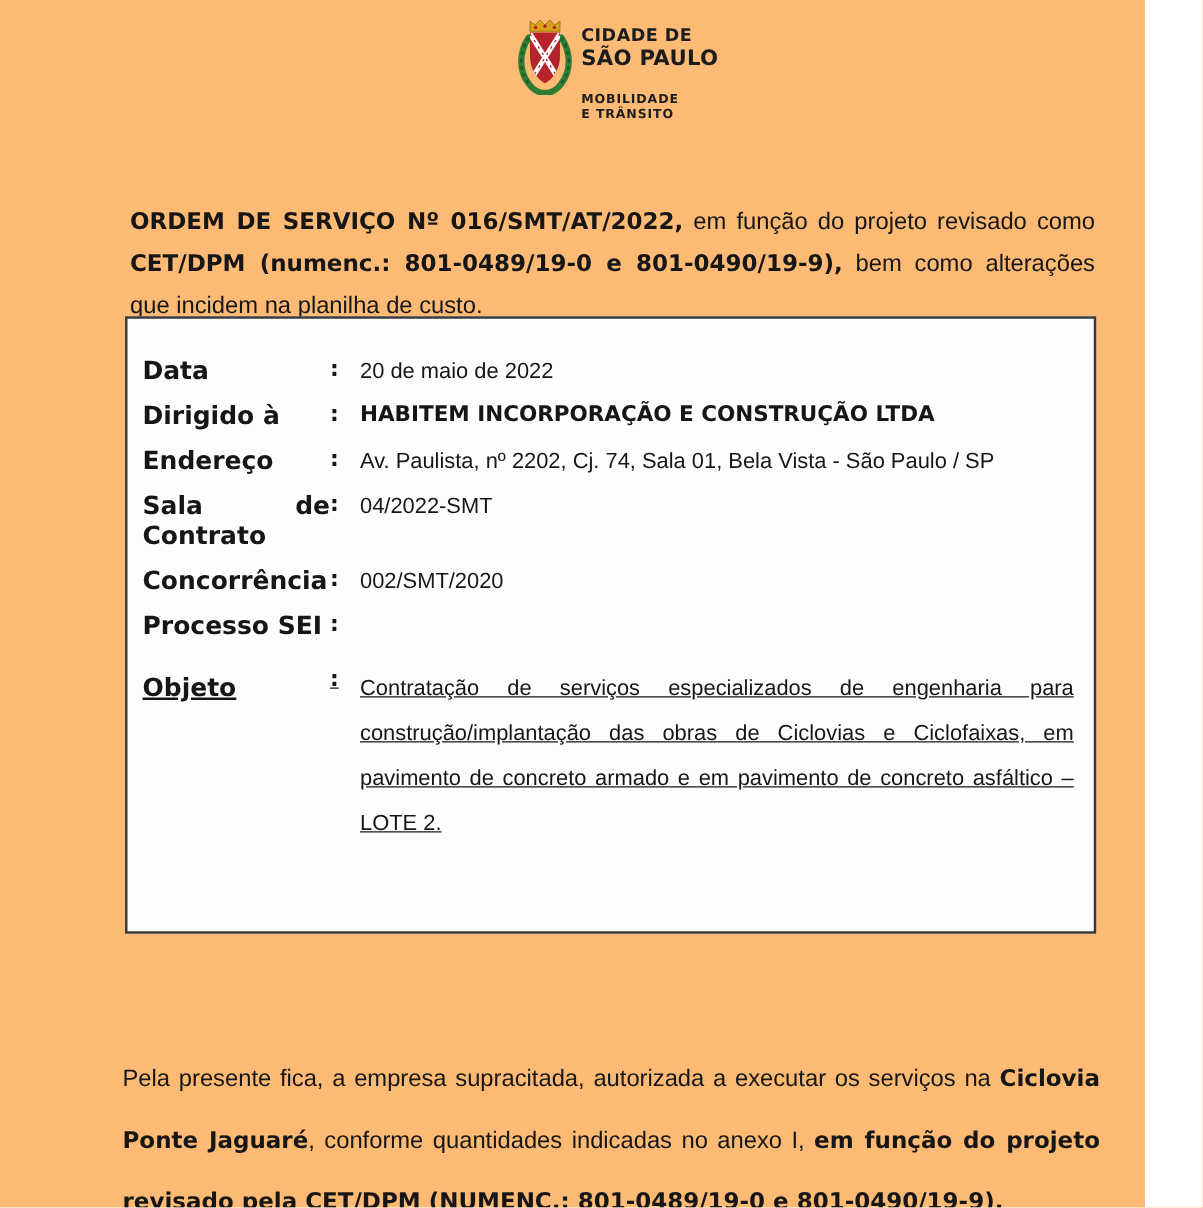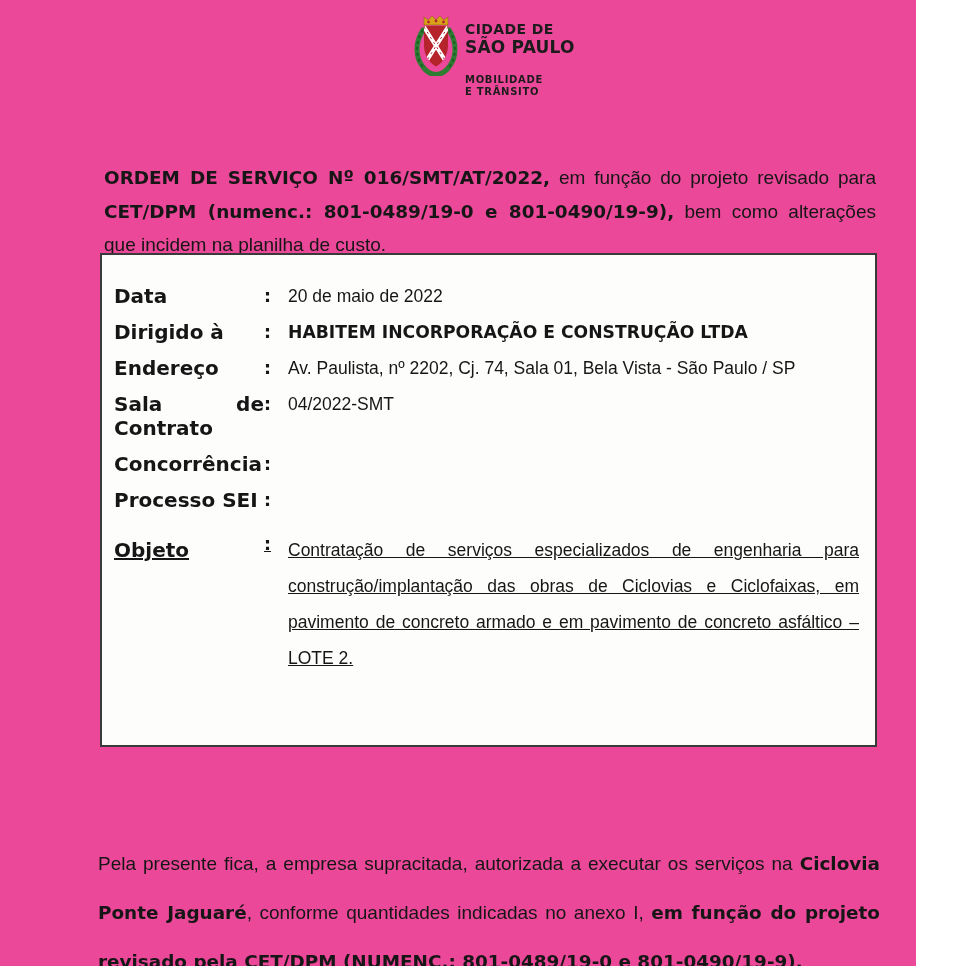--- a/index.html
+++ b/index.html
@@ -1,20 +1,20 @@
 <!DOCTYPE html>
 <html><head>
 <meta charset="utf-8">
 <style>
   html, body { margin: 0; padding: 0; background: #ffffff; }
   .page {
     position: relative;
     width: 916px;
     height: 966px;
-    background: #ec4899;
+    background: #fdba74;
     color: #161616;
     font-family: "Liberation Sans", sans-serif;
     overflow: hidden;
   }
 
   
   .logo-group { position: absolute; top: 13px; left: 414px; display: flex; gap: 7px; }
   .logo-text {
     padding-top: 9px;
     font-family: "DejaVu Sans", sans-serif;
@@ -101,21 +101,21 @@
       </svg>
     </span>
     <div class="logo-text">
       <div class="logo-city-label">CIDADE DE</div>
       <div class="logo-city-name">SÃO PAULO</div>
       <div class="logo-dept">MOBILIDADE</div>
       <div class="logo-dept">E TRÂNSITO</div>
     </div>
   </div>
 
-  <p class="intro"><span class="b">ORDEM DE SERVIÇO Nº 016/SMT/AT/2022,</span><span> em função do projeto revisado para </span><span class="b">CET/DPM (numenc.: 801-0489/19-0 e 801-0490/19-9),</span><span> bem como alterações que incidem na planilha de custo.</span></p>
+  <p class="intro"><span class="b">ORDEM DE SERVIÇO Nº 016/SMT/AT/2022,</span><span> em função do projeto revisado como </span><span class="b">CET/DPM (numenc.: 801-0489/19-0 e 801-0490/19-9),</span><span> bem como alterações que incidem na planilha de custo.</span></p>
 
   <div class="details">
 
     <div class="drow">
       <div class="dlabel">Data</div>
       <div class="dsep">:</div>
       <div class="dvalue">20 de maio de 2022</div>
     </div>
 
     <div class="drow val-bold">
@@ -132,20 +132,21 @@
 
     <div class="drow label-justify">
       <div class="dlabel">Sala de Contrato</div>
       <div class="dsep">:</div>
       <div class="dvalue">04/2022-SMT</div>
     </div>
 
     <div class="drow">
       <div class="dlabel">Concorrência</div>
       <div class="dsep">:</div>
+      <div class="dvalue">002/SMT/2020</div>
     </div>
 
     <div class="drow val-bold">
       <div class="dlabel">Processo SEI</div>
       <div class="dsep">:</div>
     </div>
 
     <div class="drow row-objeto">
       <div class="dlabel">Objeto</div>
       <div class="dsep">:</div>

